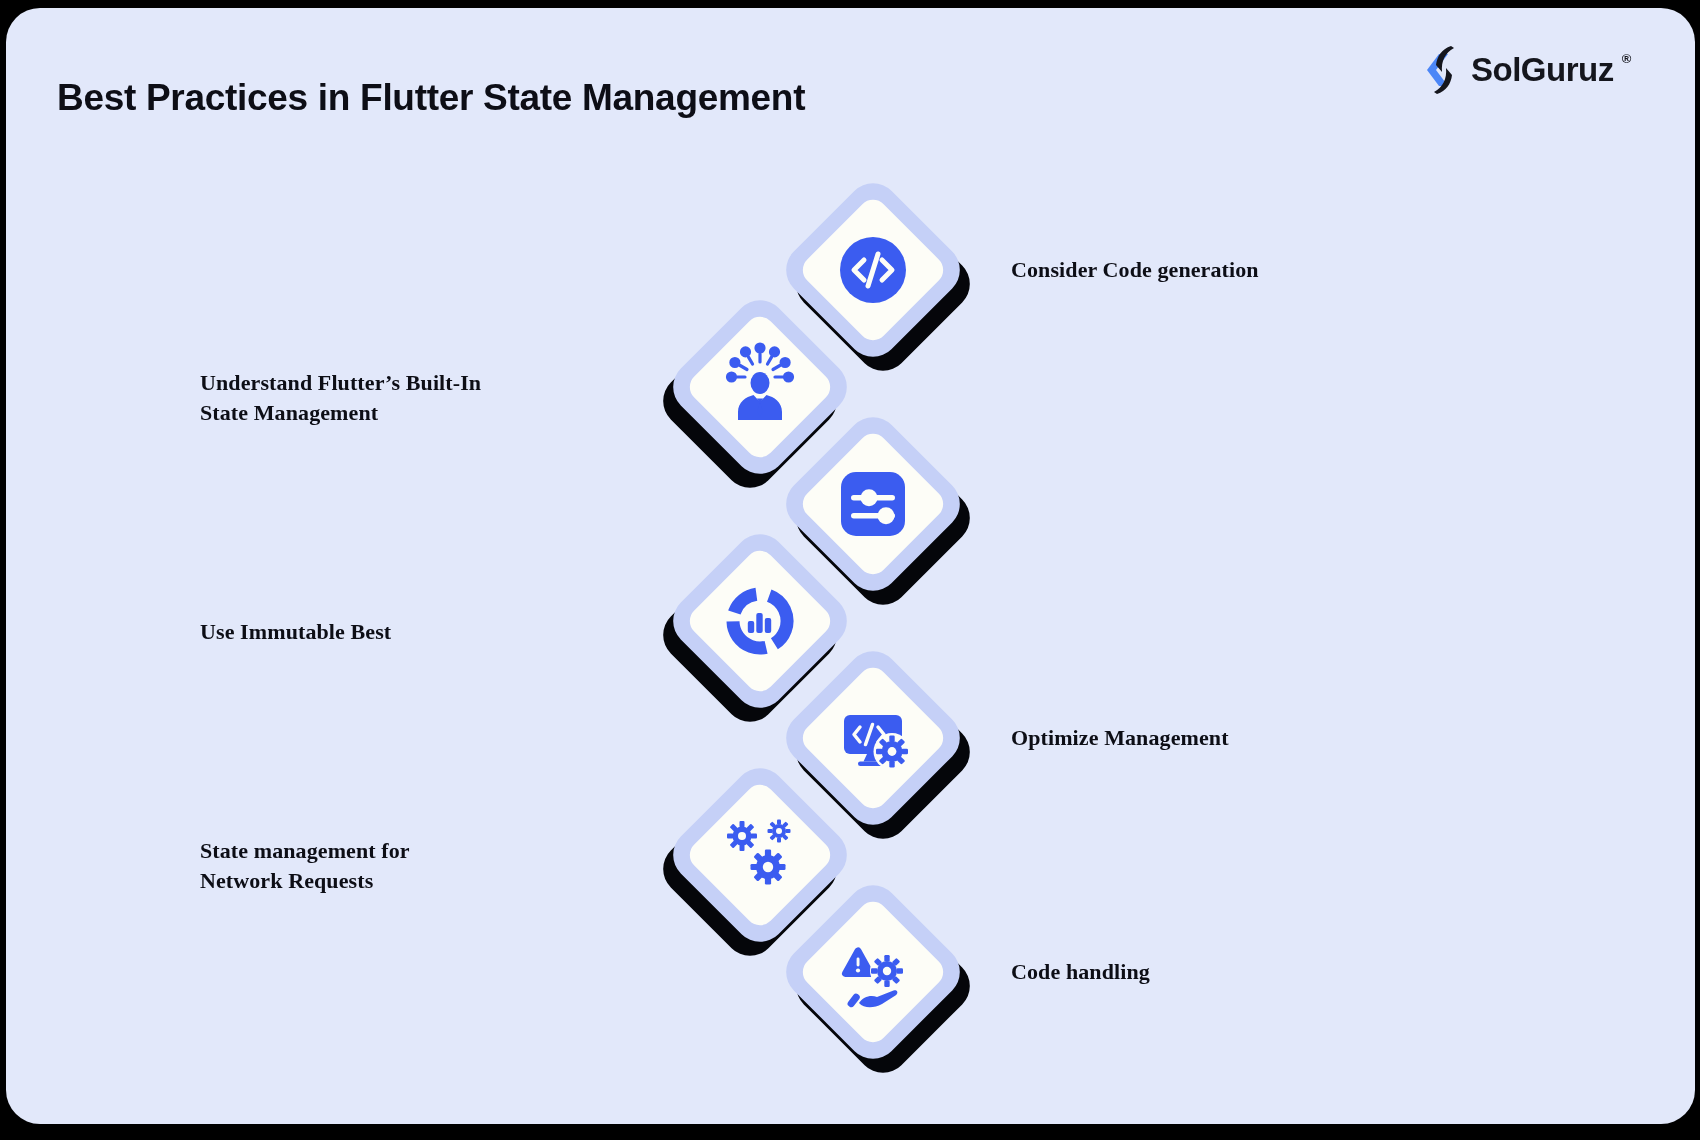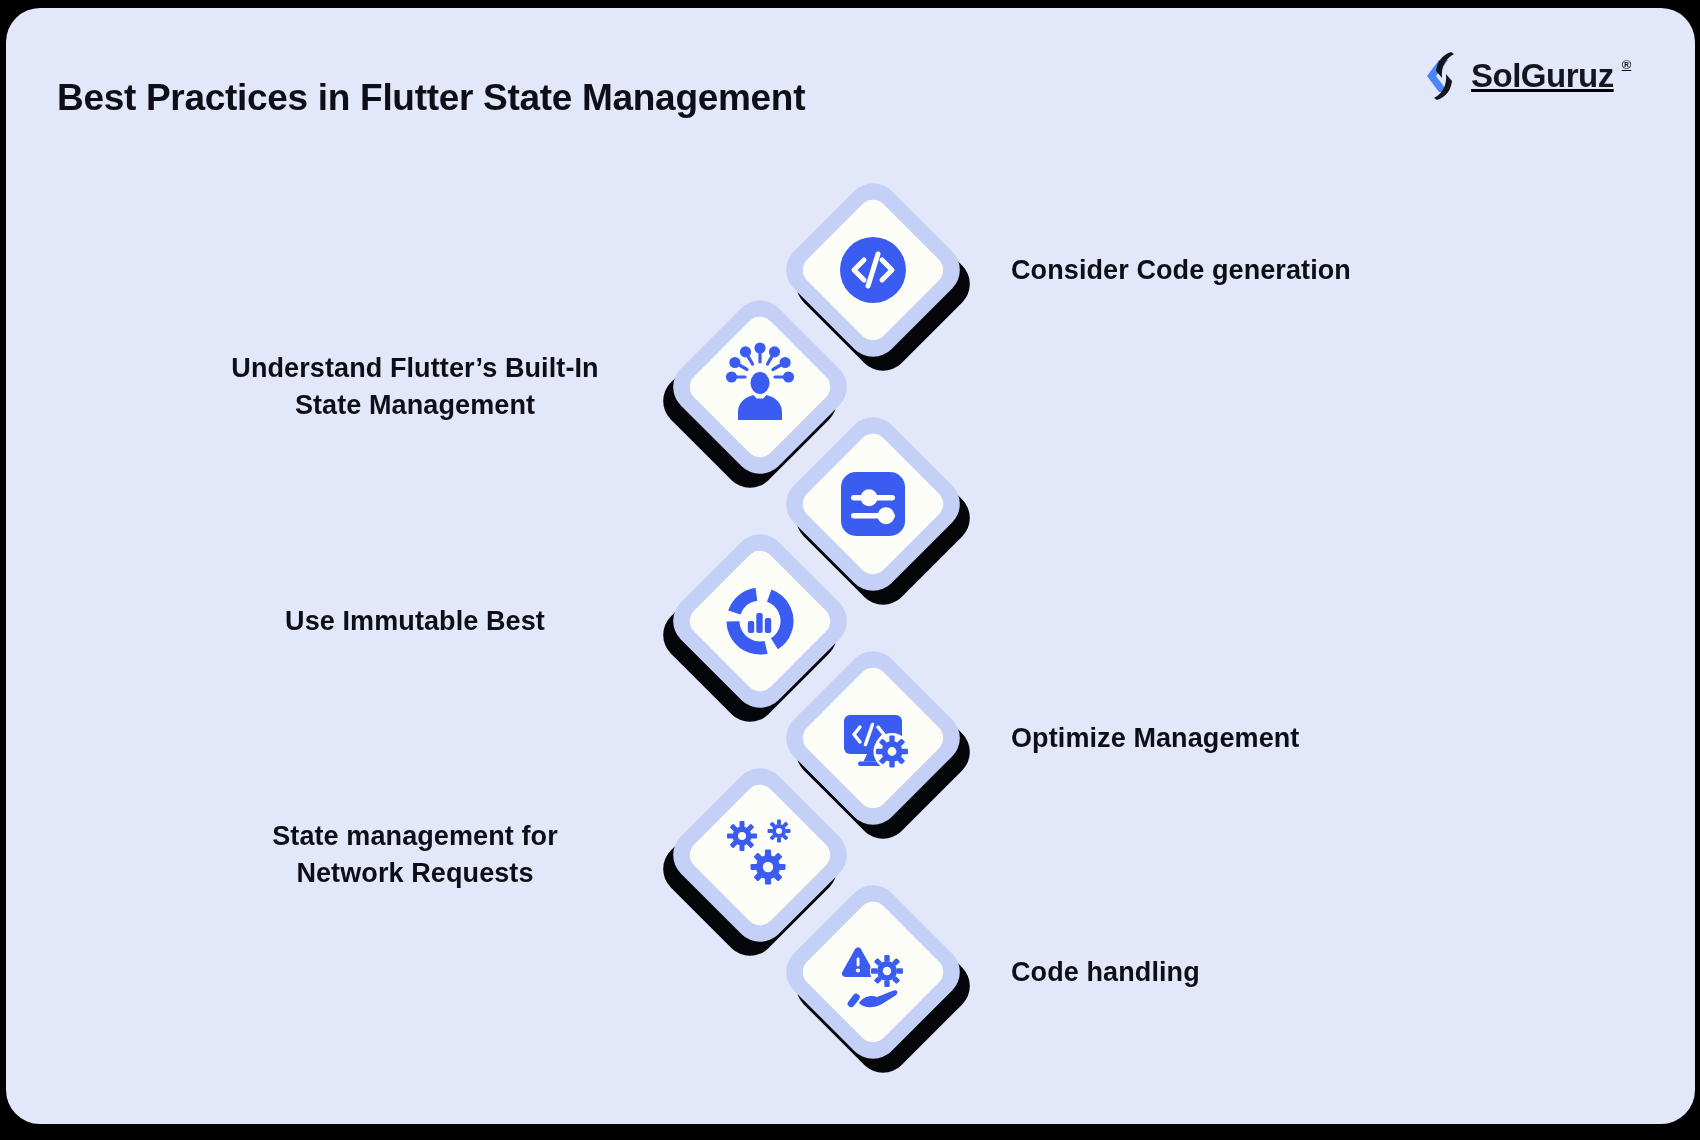--- a/index.html
+++ b/index.html
@@ -14,22 +14,22 @@
     border-radius:34px;
   }
   .canvas{position:absolute;inset:0;}
   .title{
     position:absolute;left:57px;top:52px;
     font-size:37px;font-weight:700;letter-spacing:-0.3px;
     color:var(--text-dark,#0d0e16);
     margin-top:25px;
   }
   .logo{
-    position:absolute;left:1424px;top:48px;height:56px;
-    display:flex;align-items:center;gap:7px;text-decoration:underline;
+    position:absolute;left:1424px;top:42px;height:56px;
+    display:flex;align-items:center;gap:7px;
   }
   .logo-text{
     font-size:33px;font-weight:700;color:#15161d;letter-spacing:-0.5px;
   }
   .logo-reg{font-size:13px;font-weight:700;color:#15161d;vertical-align:top;position:relative;top:-12px;left:1px;}
   
   .item{position:absolute;width:196px;height:196px;}
   .sq,.sq-shadow{
     position:absolute;width:138px;height:138px;border-radius:26px;
     transform:rotate(45deg);
@@ -38,25 +38,25 @@
   .sq-shadow{background:var(--shadow,#05060a);z-index:1;}
   .side-right .sq-shadow{left:39px;top:43px;}
   .side-left  .sq-shadow{left:19px;top:43px;}
   .sq-in{position:absolute;inset:15px;background:var(--tile-fill,#fdfdf7);border-radius:15px;}
   .icon{
     position:absolute;inset:0;display:flex;align-items:center;justify-content:center;
     transform:rotate(-45deg);color:var(--icon-blue,#3b5cf0);
   }
   .label{
     position:absolute;top:50%;transform:translateY(-50%);
-    font-size:27px;font-weight:700;line-height:1.36;letter-spacing:0.1px;
-    color:var(--text-dark,#0d0e16);white-space:pre-line;
+    font-size:22px;font-weight:700;line-height:1.36;letter-spacing:0.1px;
+    color:var(--text-dark,#0d0e16);white-space:pre-line;font-family:Liberation Serif, serif;
   }
   .side-right .label{left:236px;width:max-content;text-align:left;}
-  .side-left  .label{right:228px;width:430px;text-align:center;}
+  .side-left  .label{right:228px;width:430px;text-align:left;margin-top:11px;}
   
   .f-b{fill:var(--icon-blue,#3b5cf0);}
   .f-w{fill:var(--tile-fill,#fdfdf7);}
   .s-w{stroke:var(--tile-fill,#fdfdf7);fill:none;stroke-linecap:round;stroke-linejoin:round;}
   .s-b{stroke:var(--icon-blue,#3b5cf0);fill:var(--icon-blue,#3b5cf0);stroke-linejoin:round;}
 </style>
 </head>
 <body>
 
 <div class="card"></div>

